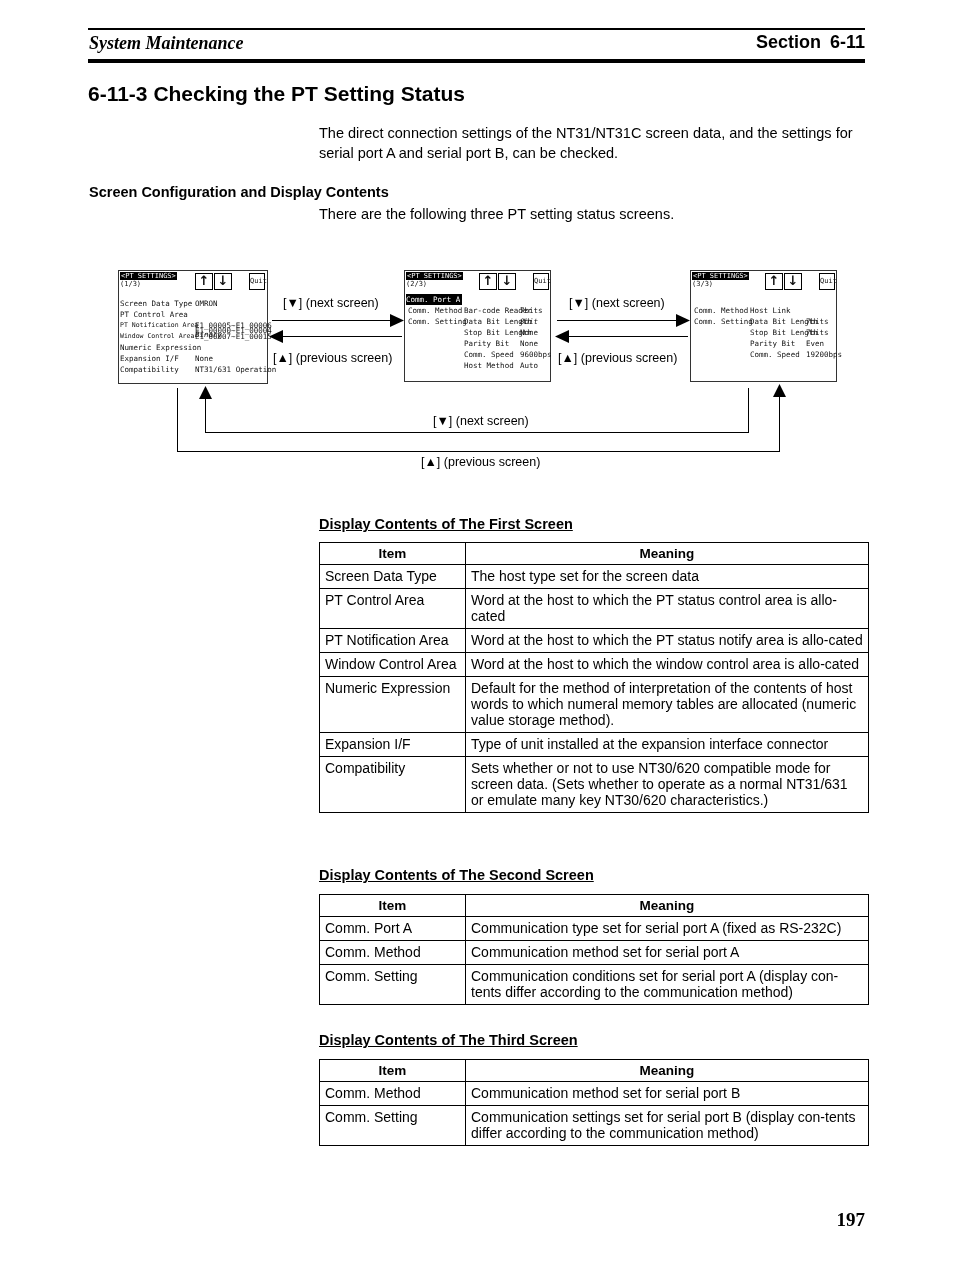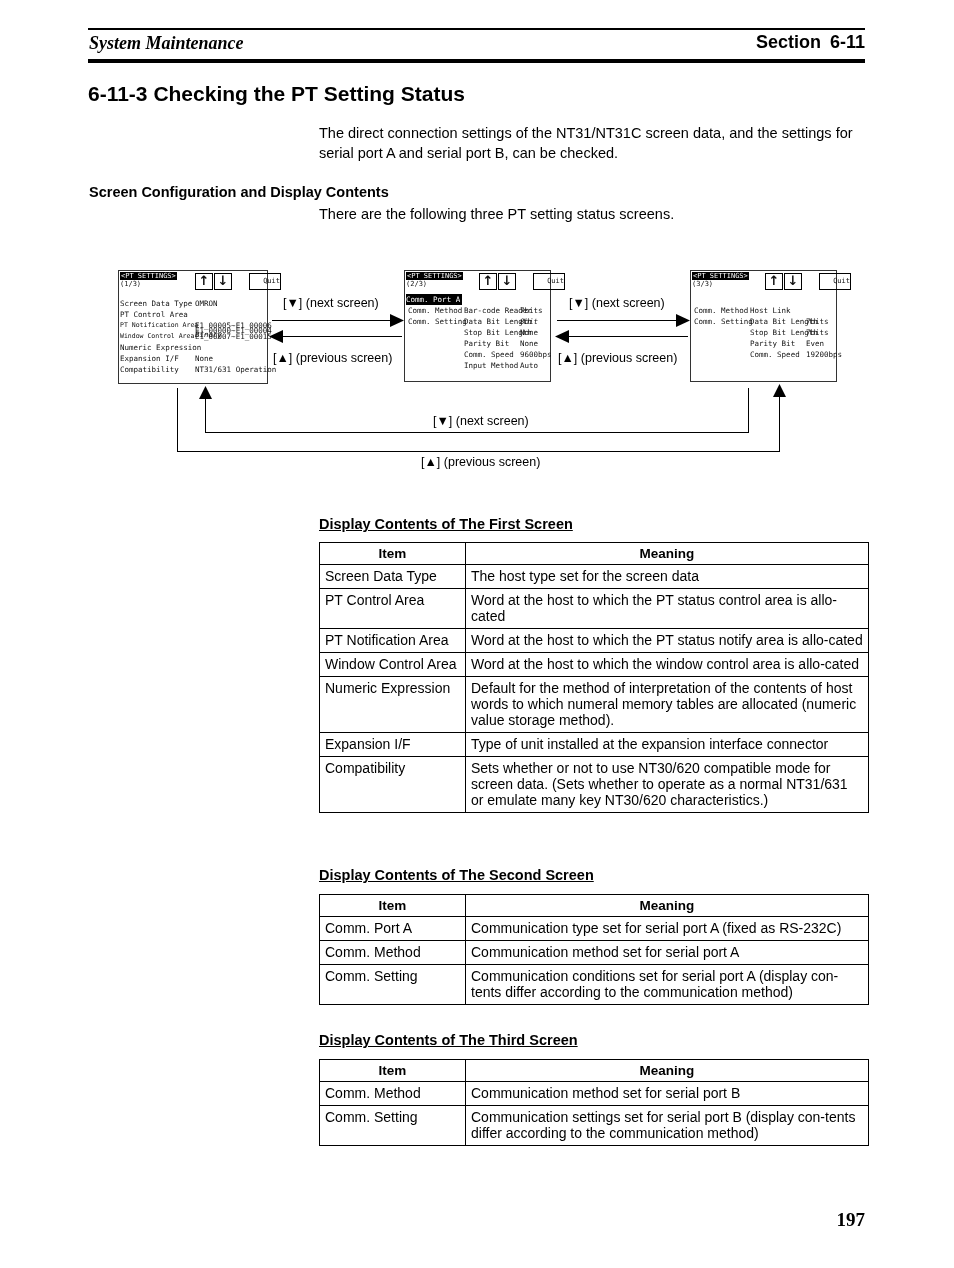--- a/index.html
+++ b/index.html
@@ -13,21 +13,21 @@
   .h2 { left: 89px; top: 184px; font-weight: bold; font-size: 14.5px; }
   .tbl-title { left: 319px; font-weight: bold; font-size: 14.5px; text-decoration: underline; }
   table.info { position: absolute; left: 319px; width: 550px; border-collapse: collapse; font-size: 14px; line-height: 16px; }
   table.info th, table.info td { border: 1px solid #000; padding: 3px 5px 4px 5px; vertical-align: top; text-align: left; }
   table.info th { text-align: center; font-weight: bold; font-size: 13.5px; padding: 3px 5px 2px 5px; }
   table.info td.c1 { width: 146px; }
   .pt-screen { position: absolute; border: 1px solid #333; background: #fff; font-family: "DejaVu Sans Mono", monospace; font-size: 7.5px; line-height: 11.3px; color: #111; }
   .pt-title { position: absolute; left: 1px; top: 1px; background: #000; color: #fff; font-size: 7px; line-height: 8px; padding: 0 1px; }
   .pt-page { position: absolute; left: 1px; top: 9px; font-size: 7px; line-height: 8px; }
   .pt-btn { position: absolute; top: 2px; width: 18px; height: 17px; border: 1.5px solid #000; font-size: 13px; line-height: 14px; text-align: center; font-family: "DejaVu Sans", sans-serif; font-weight: bold; }
-  .pt-quit { position: absolute; top: 2px; width: 32px; height: 17px; border: 1px solid #000; font-size: 7px; line-height: 15px; text-align: right; }
+  .pt-quit { position: absolute; top: 2px; width: 16px; height: 17px; border: 1px solid #000; font-size: 7px; line-height: 15px; text-align: left; }
   .pt-row { position: absolute; white-space: nowrap; }
   .pt-highlight { background: #000; color: #fff; }
   .lbl { position: absolute; font-size: 12.5px; white-space: nowrap; }
   .line { position: absolute; background: #000; }
   .page-num { right: 89px; top: 1209px; font-weight: bold; font-size: 19px; font-family: "Liberation Serif", serif; }
 </style>
 </head>
 <body>
 
 <div class="header-rule" style="top:28px;height:2px;"></div>
@@ -78,21 +78,21 @@
     <div class="pt-row" style="left:115px;top:34px;">7bits</div>
     <div class="pt-row" style="left:3px;top:45px;">Comm. Setting</div>
     <div class="pt-row" style="left:59px;top:45px;">Data Bit Length</div>
     <div class="pt-row" style="left:115px;top:45px;font-style:italic;">8bit</div>
     <div class="pt-row" style="left:59px;top:56px;">Stop Bit Length</div>
     <div class="pt-row" style="left:115px;top:56px;">None</div>
     <div class="pt-row" style="left:59px;top:67px;">Parity Bit</div>
     <div class="pt-row" style="left:115px;top:67px;">None</div>
     <div class="pt-row" style="left:59px;top:78px;">Comm. Speed</div>
     <div class="pt-row" style="left:115px;top:78px;">9600bps</div>
-    <div class="pt-row" style="left:59px;top:89px;">Input Method</div>
+    <div class="pt-row" style="left:59px;top:89px;">Host Method</div>
     <div class="pt-row" style="left:115px;top:89px;">Auto</div>
   </div>
 
   <div class="pt-screen" style="left:690px;top:270px;width:147px;height:112px;">
     <span class="pt-title">&lt;PT SETTINGS&gt;</span>
     <span class="pt-page">(3/3)</span>
     <div class="pt-btn" style="left:74px;">↑</div>
     <div class="pt-btn" style="left:93px;">↓</div>
     <div class="pt-quit" style="left:128px;">Quit</div>
     <div class="pt-row" style="left:3px;top:34px;">Comm. Method</div>

